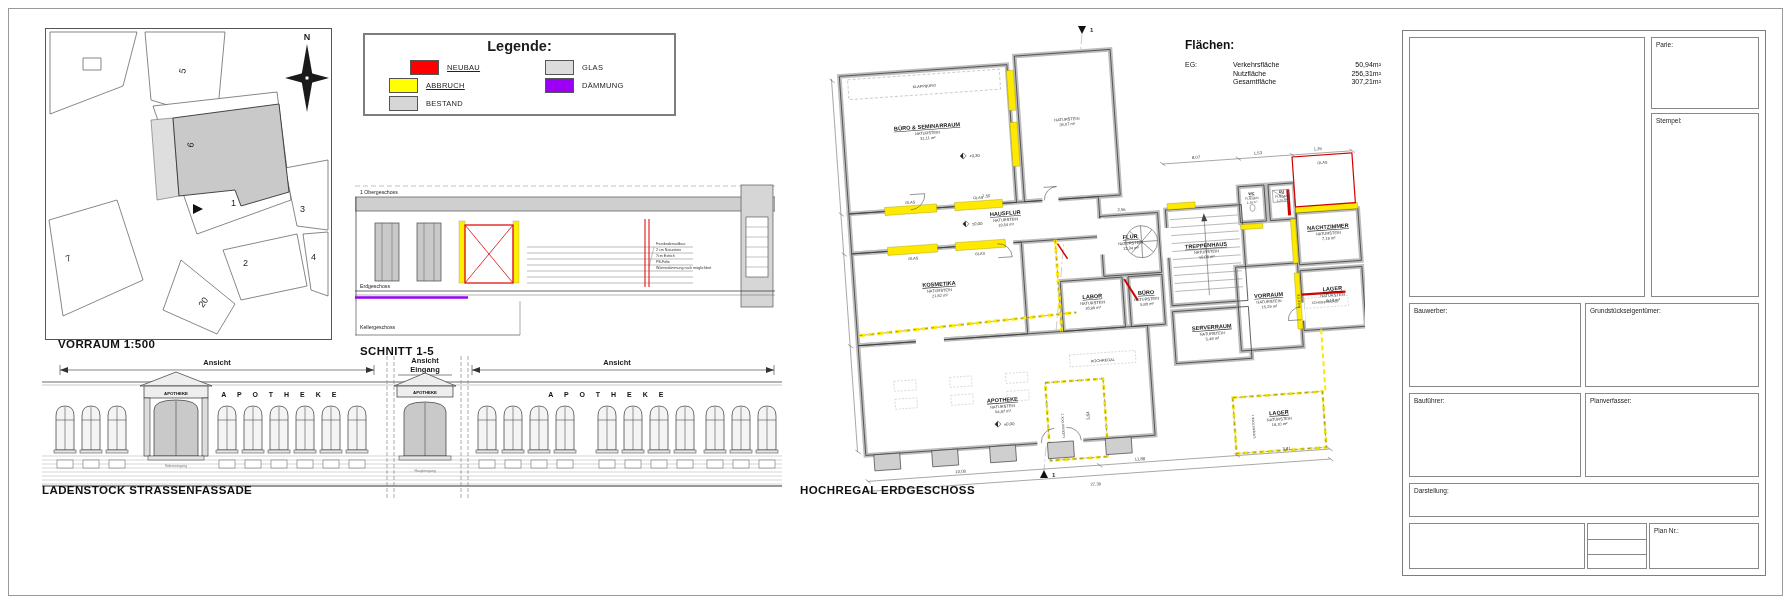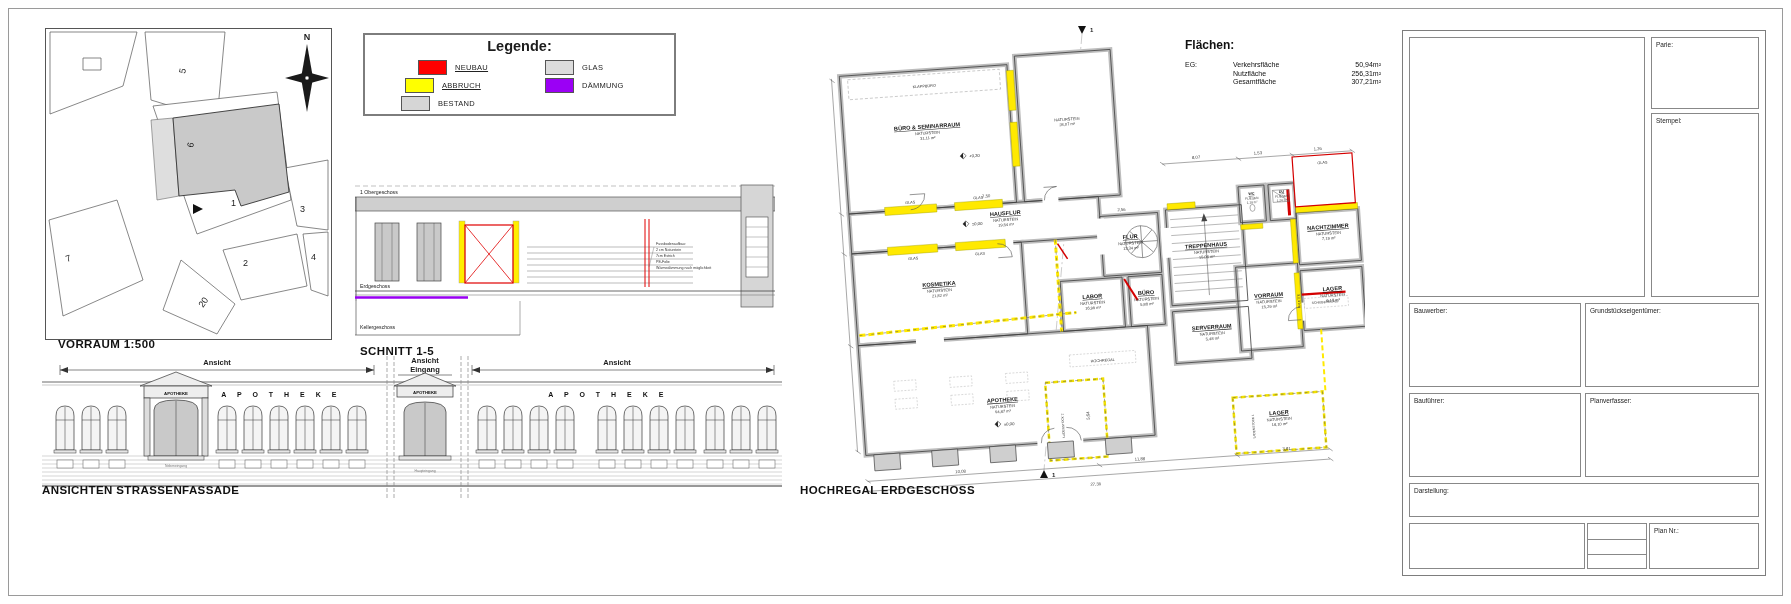--- a/index.html
+++ b/index.html
@@ -76,29 +76,29 @@
       <text class="parcel" x="255" y="184">3</text>
       <text class="parcel" x="22" y="234" transform="rotate(-20 22 234)">7</text>
       <text class="parcel" x="198" y="238">2</text>
       <text class="parcel" x="266" y="232">4</text>
       <text class="parcel" x="158" y="280" transform="rotate(-55 158 280)">20</text>
     </g>
   </svg>
 
   <div class="legende">
     <div class="leg-title">Legende:</div>
-    <div class="leg-item" style="left:53px;top:25px;text-decoration:underline;">
+    <div class="leg-item" style="left:45px;top:25px;text-decoration:underline;">
       <div class="leg-sw" style="background-color: rgb(255, 0, 0);"></div>
       <span>NEUBAU</span>
     </div>
-    <div class="leg-item" style="left:40px;top:43px;text-decoration:underline;">
+    <div class="leg-item" style="left:24px;top:43px;text-decoration:underline;">
       <div class="leg-sw" style="background-color: rgb(255, 255, 0);"></div>
       <span>ABBRUCH</span>
     </div>
-    <div class="leg-item" style="left:36px;top:61px;text-align:center;">
+    <div class="leg-item" style="left:24px;top:61px;text-align:center;">
       <div class="leg-sw" style="background-color: rgb(214, 214, 214);"></div>
       <span>BESTAND</span>
     </div>
     <div class="leg-item" style="left:180px;top:25px;">
       <div class="leg-sw" style="background-color: rgb(220, 220, 220);"></div>
       <span>GLAS</span>
     </div>
     <div class="leg-item" style="left:180px;top:43px;">
       <div class="leg-sw" style="background-color: rgb(155, 0, 245);"></div>
       <span>DÄMMUNG</span>
@@ -542,15 +542,15 @@
       <div style="position:absolute;left:0;right:0;top:15px;border-top:1px solid #888;"></div>
       <div style="position:absolute;left:0;right:0;top:30px;border-top:1px solid #888;"></div>
     </div>
     <div class="tcell" style="left:246px;top:492px;width:110px;height:46px;">
       <span>Plan Nr.:</span>
     </div>
   </div>
 
   <div class="title-lbl" style="left:58px;top:338px;">VORRAUM 1:500</div>
   <div class="title-lbl" style="left:360px;top:345px;">SCHNITT 1-5</div>
-  <div class="title-lbl" style="left:42px;top:484px;">ANSICHTEN STRASSENFASSADE</div>
+  <div class="title-lbl" style="left:42px;top:484px;">LADENSTOCK STRASSENFASSADE</div>
   <div class="title-lbl" style="left:800px;top:484px;">HOCHREGAL ERDGESCHOSS</div>
 </div>
 
 </body></html>

